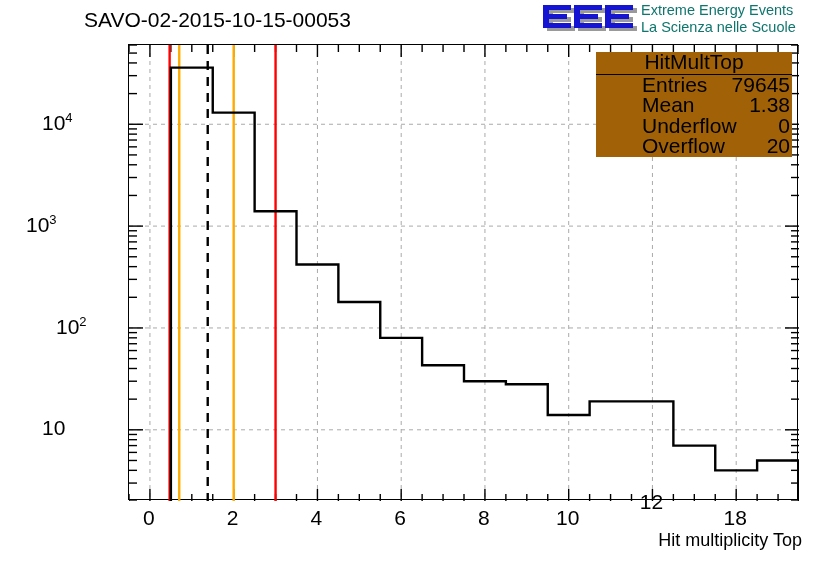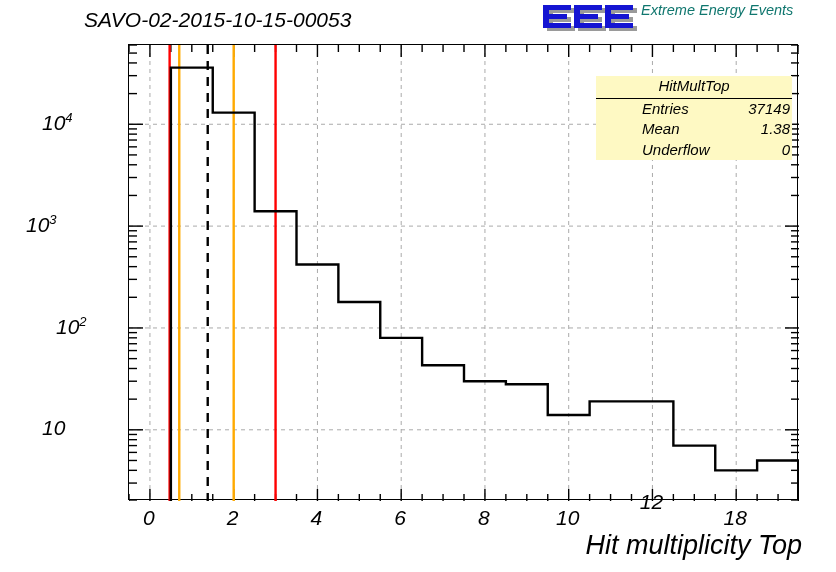--- a/index.html
+++ b/index.html
@@ -1,18 +1,18 @@
 <!DOCTYPE html>
 <html><head>
 <meta charset="utf-8">
 <style>
   html,body{margin:0;padding:0;background:#ffffff;}
   body{width:836px;height:572px;overflow:hidden;
        font-family:"Liberation Sans", sans-serif;color:#000;}
-  #root{position:relative;width:836px;height:572px;font-style:italic;}
+  #root{position:relative;width:836px;height:572px;}
 
   
   #plot-title{
     position:absolute; left:84px; top:8px;
     font-size:21px; letter-spacing:0px; white-space:nowrap;
   }
 
   
   #eee-logo{
     position:absolute; left:541px; top:3px; width:292px; height:34px;
@@ -34,27 +34,27 @@
   #plotsvg{position:absolute;left:0;top:0;}
 
   
   .xlab{position:absolute; font-size:21px; text-align:center; width:60px;}
   .ylab{position:absolute; font-size:21px; text-align:left; width:78px; white-space:nowrap;}
   .ylab sup{font-size:13px; vertical-align:super;}
 
   
   #xaxis-title{
     position:absolute; right:34px; top:530px;
-    font-size:27px; white-space:nowrap;
+    font-size:18px; white-space:nowrap;
   }
 
   
   #stats-box{
-    position:absolute; left:596px; top:76px; width:196px;
-    background:#fef9c3; font-size:15px; line-height:20.6px;
+    position:absolute; left:596px; top:52px; width:196px;
+    background:#a16207; font-size:21px; line-height:20.6px;
   }
   #stats-box .st-title{
     text-align:center; padding-bottom:1px;
     border-bottom:1.6px solid #000;
   }
   #stats-box .st-row{display:flex; justify-content:space-between; padding:0 2px;}
   #stats-box .st-row .k{white-space:nowrap;margin-left:44px;}
   #stats-box .st-row .v{white-space:nowrap;}
 </style>
 </head>
@@ -90,20 +90,21 @@
         <rect x="33" y="20" width="28" height="5"></rect>
         <rect x="33" y="2" width="6" height="23"></rect>
         <rect x="64" y="2" width="28" height="5"></rect>
         <rect x="64" y="11" width="24" height="5"></rect>
         <rect x="64" y="20" width="28" height="5"></rect>
         <rect x="64" y="2" width="6" height="23"></rect>
       </g>
     </svg>
     <div class="txtblock">
       <div>Extreme Energy Events</div>
+      <div>La Scienza nelle Scuole</div>
     </div>
   </div>
 
   <div id="frame">
     <svg id="plotsvg" width="670" height="456">
       <g id="gridlines">
           <line x1="20.9375" y1="0" x2="20.9375" y2="456" stroke="#aaaaaa" stroke-width="1" stroke-dasharray="4,4"></line>
           <line x1="104.6875" y1="0" x2="104.6875" y2="456" stroke="#aaaaaa" stroke-width="1" stroke-dasharray="4,4"></line>
           <line x1="188.4375" y1="0" x2="188.4375" y2="456" stroke="#aaaaaa" stroke-width="1" stroke-dasharray="4,4"></line>
           <line x1="272.1875" y1="0" x2="272.1875" y2="456" stroke="#aaaaaa" stroke-width="1" stroke-dasharray="4,4"></line>
@@ -294,26 +295,30 @@
       <div class="ylab" style="left: 42px; top: 110.256px;">10<sup>4</sup></div>
     </div>
 
   <div id="xaxis-title">Hit multiplicity Top</div>
 
   <div id="stats-box">
     <div class="st-title">HitMultTop</div>
     <div id="stats-rows">
         <div class="st-row">
           <span class="k">Entries</span>
-          <span class="v">37149</span>
+          <span class="v">79645</span>
         </div>
         <div class="st-row">
           <span class="k">Mean</span>
           <span class="v">1.38</span>
         </div>
         <div class="st-row">
           <span class="k">Underflow</span>
           <span class="v">0</span>
         </div>
+        <div class="st-row">
+          <span class="k">Overflow</span>
+          <span class="v">20</span>
+        </div>
       </div>
   </div>
 
 </div>
 
 </body></html>

